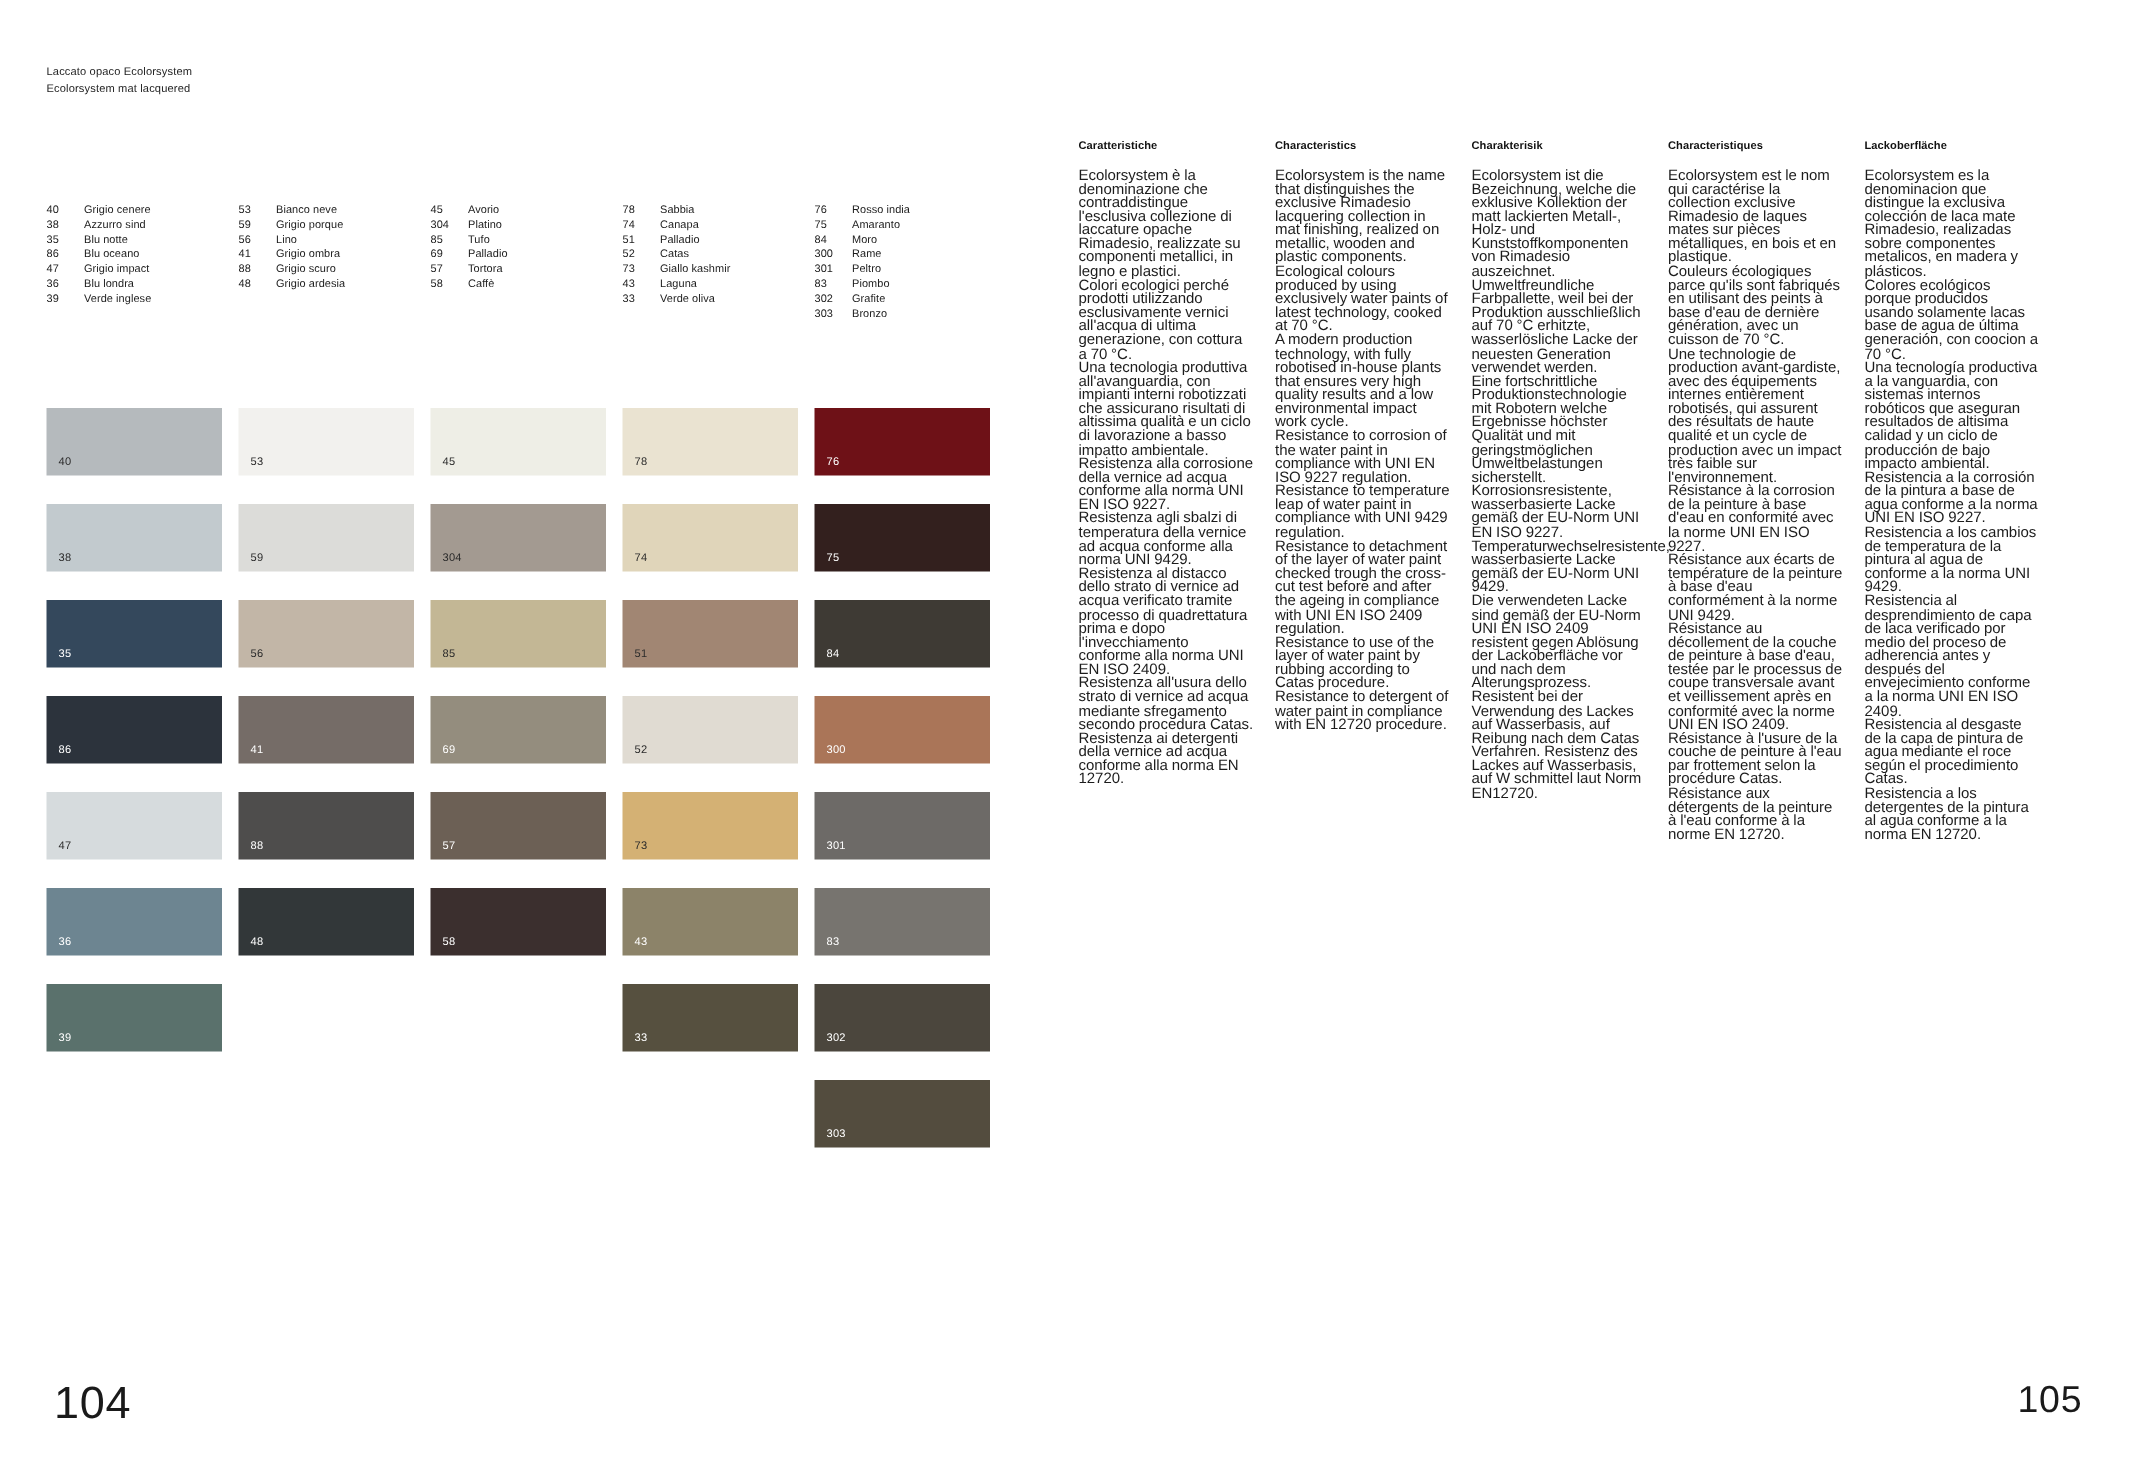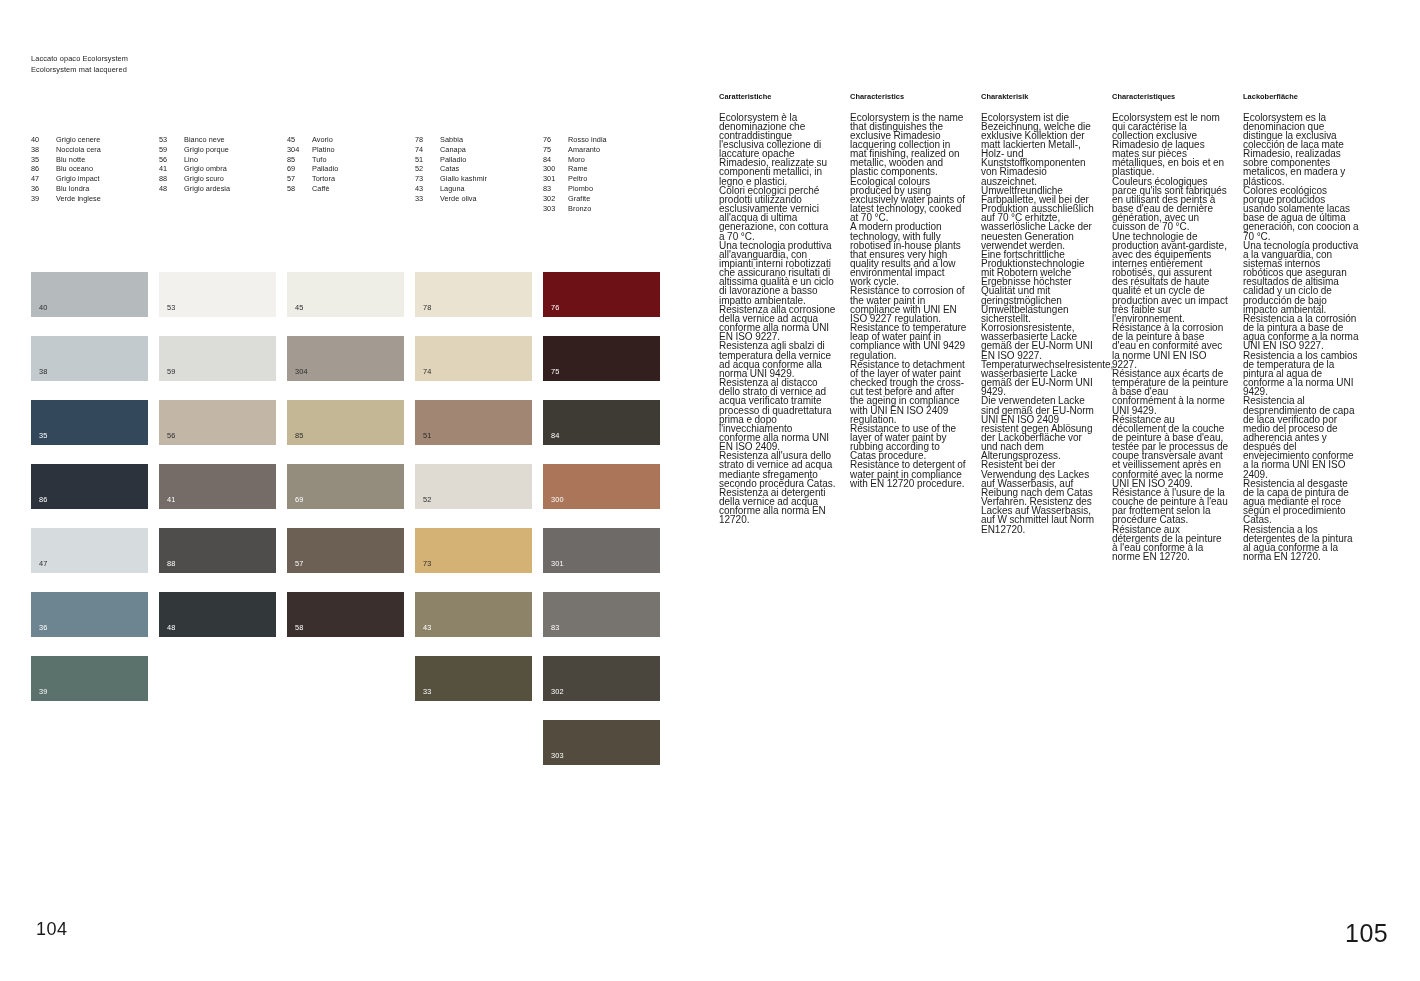--- a/index.html
+++ b/index.html
@@ -18,21 +18,21 @@
 
   .page {
     position: absolute;
     inset: 0;
   }
 
   
   .doc-title {
     position: absolute;
     left: 31px;
-    top: 54px;
+    top: 43px;
     font-size: 7.4px;
     line-height: 10.5px;
     letter-spacing: 0.1px;
     color: #222;
   }
   .doc-title div { white-space: nowrap; }
 
   
   .legend {
     position: absolute;
@@ -83,21 +83,21 @@
     bottom: 5px;
     font-size: 7.4px;
     line-height: 8px;
     letter-spacing: 0.15px;
   }
 
   .page-num-left {
     position: absolute;
     left: 36px;
     top: 919px;
-    font-size: 18px;
+    font-size: 30px;
     letter-spacing: 0.5px;
     color: #1a1a1a;
   }
 
   
   .right-page {
     position: absolute;
     left: 676px;
     top: 0;
     width: 710px;
@@ -154,21 +154,21 @@
   </div>
 
   <div class="legend" id="legend-root">
       <div class="legend-col">
         <div class="legend-row">
           <span class="legend-code">40</span>
           <span class="legend-name">Grigio cenere</span>
         </div>
         <div class="legend-row">
           <span class="legend-code">38</span>
-          <span class="legend-name">Nocciola cera</span>
+          <span class="legend-name">Azzurro sind</span>
         </div>
         <div class="legend-row">
           <span class="legend-code">35</span>
           <span class="legend-name">Blu notte</span>
         </div>
         <div class="legend-row">
           <span class="legend-code">86</span>
           <span class="legend-name">Blu oceano</span>
         </div>
         <div class="legend-row">

